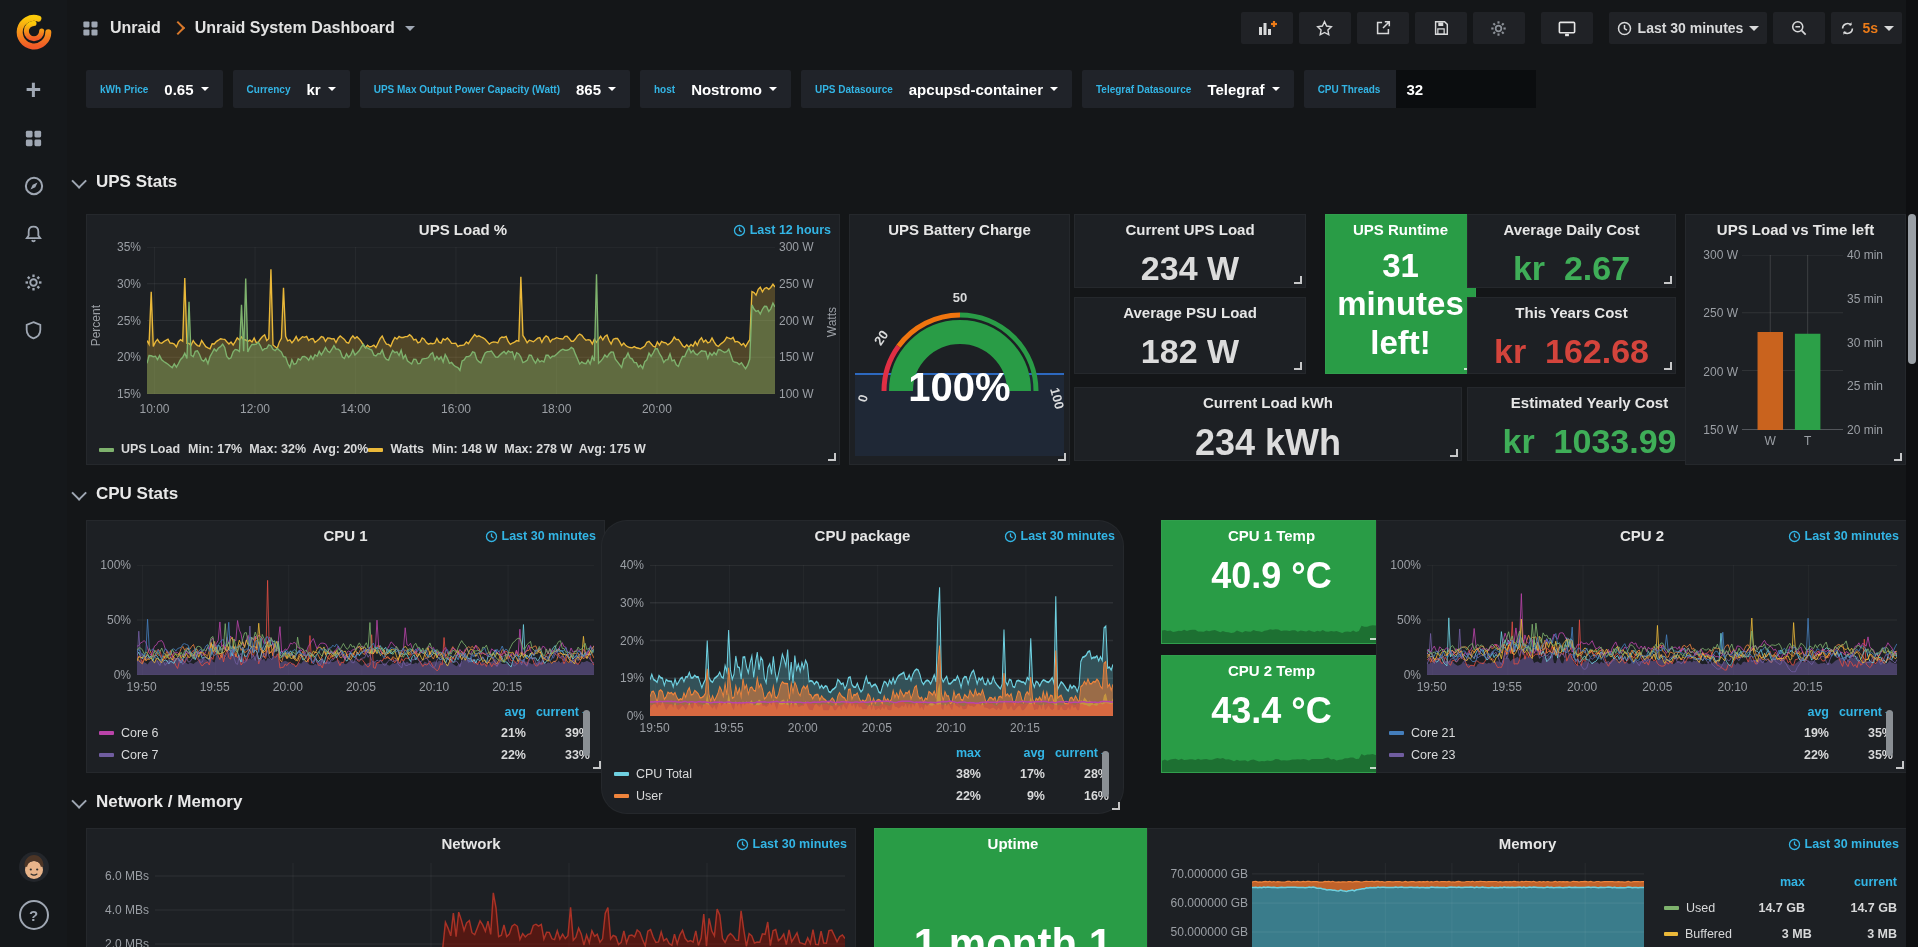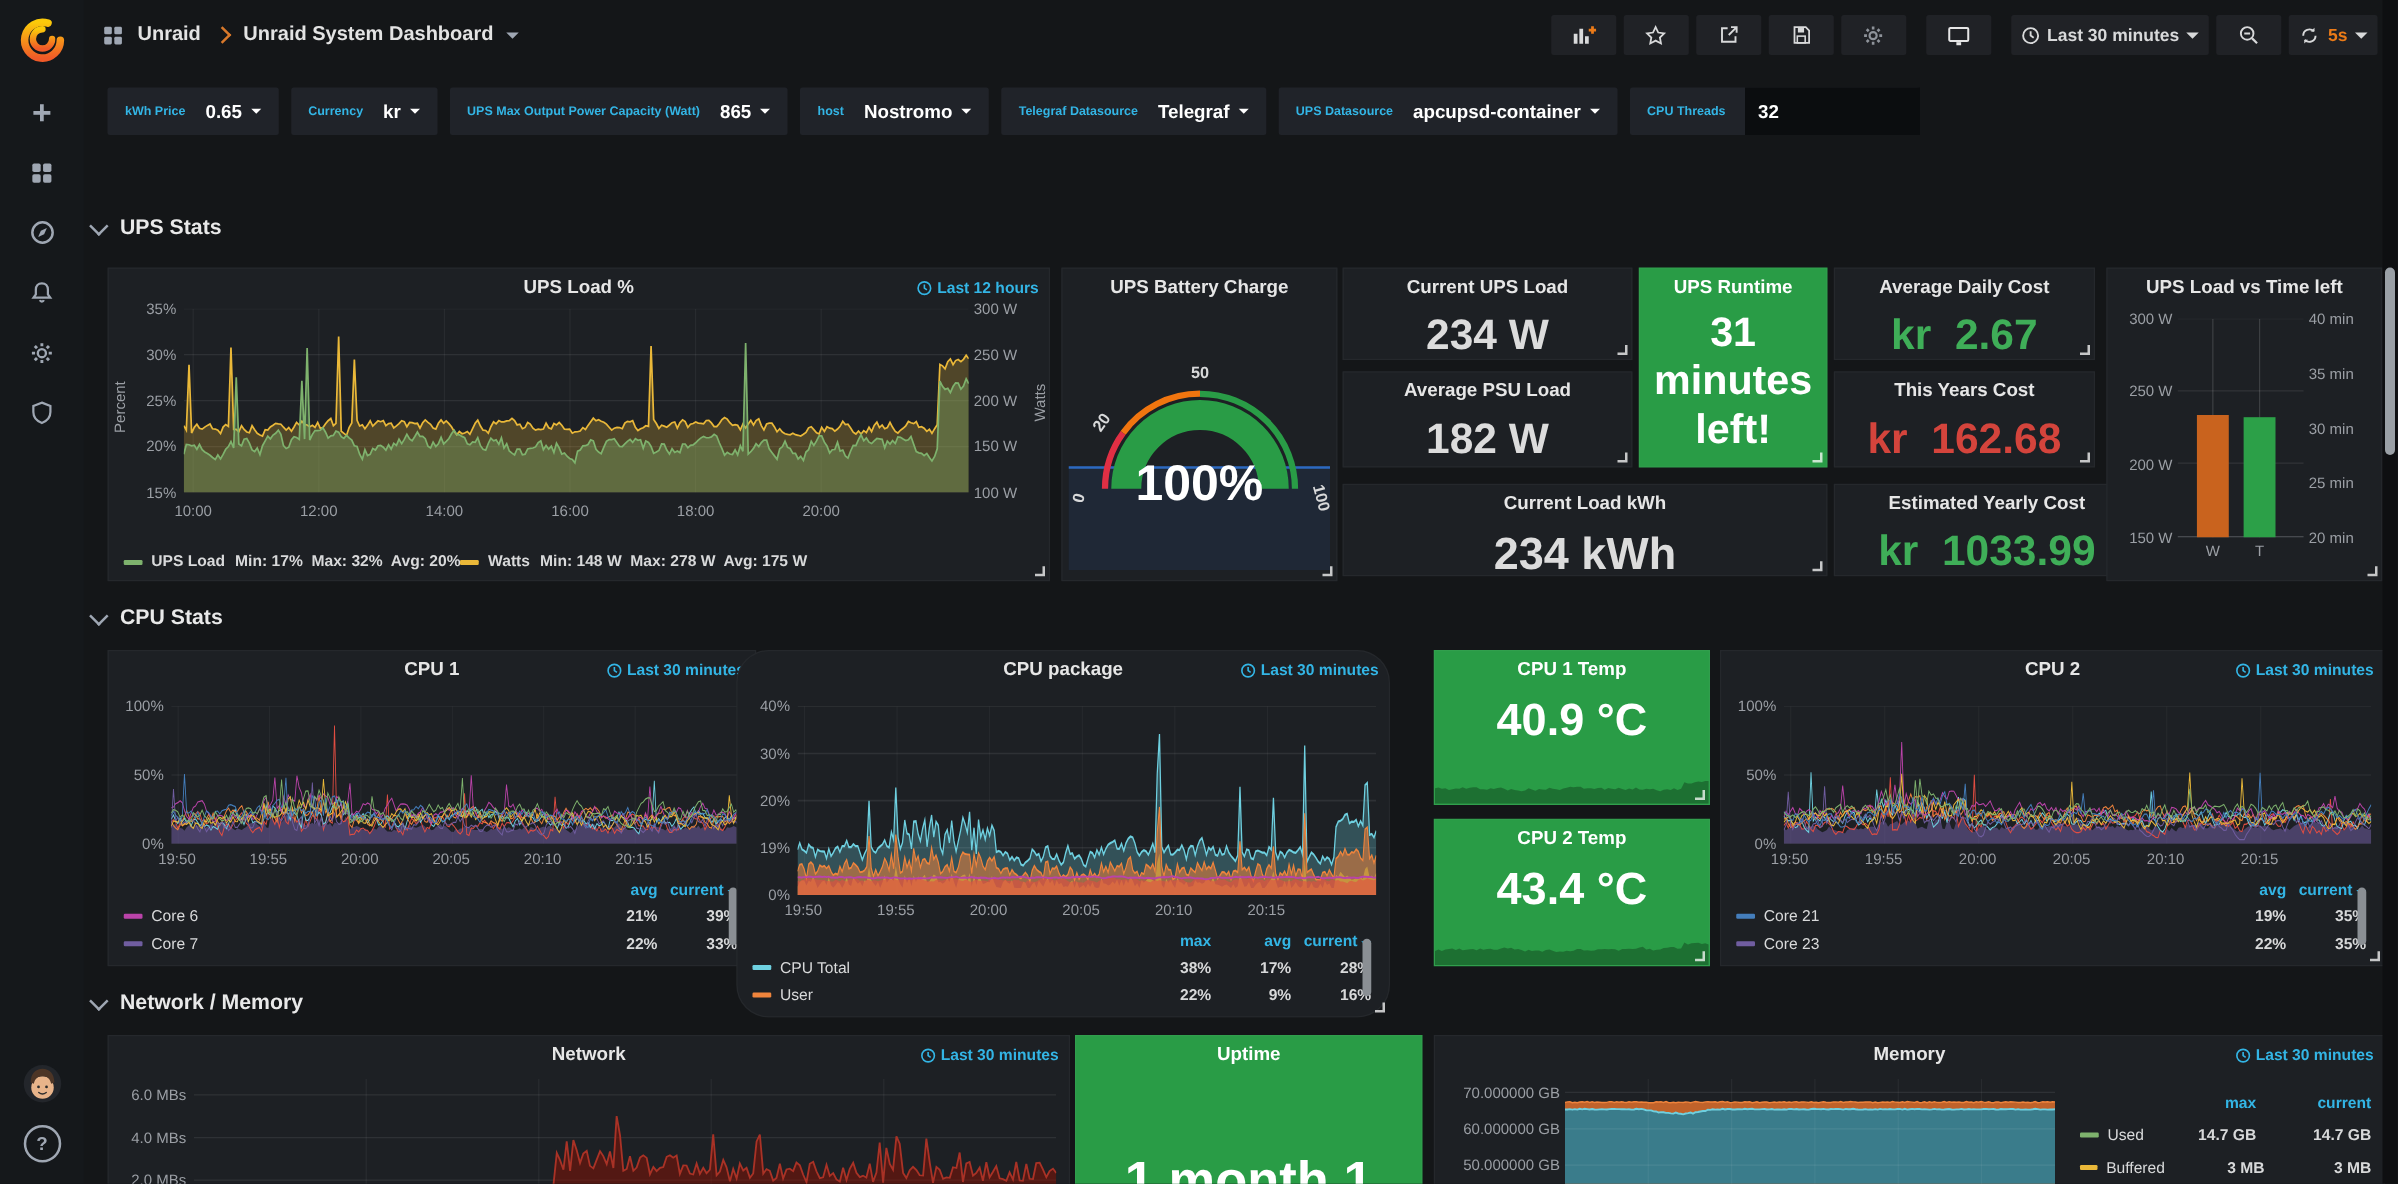--- a/index.html
+++ b/index.html
@@ -32,21 +32,21 @@
   .pill.inputpill{padding-right:0;}
   .links-row{position:absolute;left:19px;top:64px;display:flex;gap:10px;}
   .dlink{background:#202329;height:30px;border-radius:2px;display:flex;align-items:center;gap:8px;padding:0 12px;font-size:14px;font-weight:bold;color:#d8d9da;cursor:pointer;}
   .sec-head{position:absolute;display:flex;align-items:center;gap:10px;font-size:17px;font-weight:bold;color:#e9e9e9;cursor:pointer;}
   .chev{width:9px;height:9px;border-left:2px solid #9fa7b3;border-bottom:2px solid #9fa7b3;transform:rotate(-45deg) translateY(-2px);}
   
   .panel{position:absolute;background:#1d2024;border:1px solid rgba(255,255,255,.04);box-sizing:border-box;}
   .panel::after{content:'';position:absolute;right:3px;bottom:3px;width:6px;height:6px;border-right:2px solid rgba(255,255,255,.75);border-bottom:2px solid rgba(255,255,255,.75);}
   .ptitle{height:30px;line-height:30px;text-align:center;font-weight:bold;font-size:15px;color:#e6e6e6;cursor:pointer;white-space:nowrap;overflow:hidden;}
   .tbadge{position:absolute;top:8px;right:8px;color:#33b5e5;font-size:12.5px;font-weight:bold;display:flex;gap:4px;align-items:center;cursor:pointer;}
-  .green{background:#299c46;}
+  .green{background:#299c46;margin-left:14px;}
   .green .ptitle{color:#fff;}
   .stat-value{text-align:center;font-size:34px;font-weight:bold;color:#dcdcdc;margin-top:4px;white-space:pre;}
   .stat-value.big{font-size:36px;}
   .green .stat-value{color:#fff;}
   .runtime-value{text-align:center;font-size:33px;font-weight:bold;color:#fff;line-height:1.16;margin-top:2px;}
   .uptime-value{position:absolute;top:91px;width:100%;text-align:center;font-size:42px;font-weight:bold;color:#fff;white-space:nowrap;}
   .spark{position:absolute;left:0;right:0;bottom:0;height:26px;width:100%;}
   
   .plot{position:absolute;}
   .plot svg{width:100%;height:100%;display:block;}
@@ -276,30 +276,30 @@
           </span>
       </div>
       <div class="pill">
         <span class="vlabel">host</span>
         <span class="vvalue">
             <span>Nostromo</span>
             <span class="caret"></span>
           </span>
       </div>
       <div class="pill">
+        <span class="vlabel">UPS Datasource</span>
+        <span class="vvalue">
+            <span>apcupsd-container</span>
+            <span class="caret"></span>
+          </span>
+      </div>
+      <div class="pill">
         <span class="vlabel">Telegraf Datasource</span>
         <span class="vvalue">
             <span>Telegraf</span>
-            <span class="caret"></span>
-          </span>
-      </div>
-      <div class="pill">
-        <span class="vlabel">UPS Datasource</span>
-        <span class="vvalue">
-            <span>apcupsd-container</span>
             <span class="caret"></span>
           </span>
       </div>
       <div class="pill inputpill">
         <span class="vlabel">CPU Threads</span>
         <input value="32" style="">
       </div>
     </div>
 
 
@@ -509,21 +509,21 @@
             <span class="sw" style="background: rgb(112, 93, 160);"></span>
             <span class="nm">Core 7</span>
             <span class="fill"></span>
             <span class="vc">22%</span>
             <span class="vc">33%</span>
           </div>
         <div class="scroll-thumb" style="top:8px;"></div>
       </div>
     </div>
 
-    <div class="panel" style="left:522px;top:464px;width:523px;height:294px;border-radius:26px;">
+    <div class="panel" style="left:534px;top:464px;width:523px;height:294px;border-radius:26px;">
       <div class="ptitle">CPU package</div>
       <div class="tbadge">
         <svg width="13" height="13" viewBox="0 0 14 14">
             <circle cx="7" cy="7" r="5.4" fill="none" stroke="#33b5e5" stroke-width="1.4"></circle>
             <path d="M7 3.8V7l2.2 1.5" fill="none" stroke="#33b5e5" stroke-width="1.4"></path>
           </svg>
         <span>Last 30 minutes</span>
       </div>
       <div class="yaxis" style="left:12px;top:44px;bottom:97px;width:30px;">
         <span style="top:0%">40%</span>

